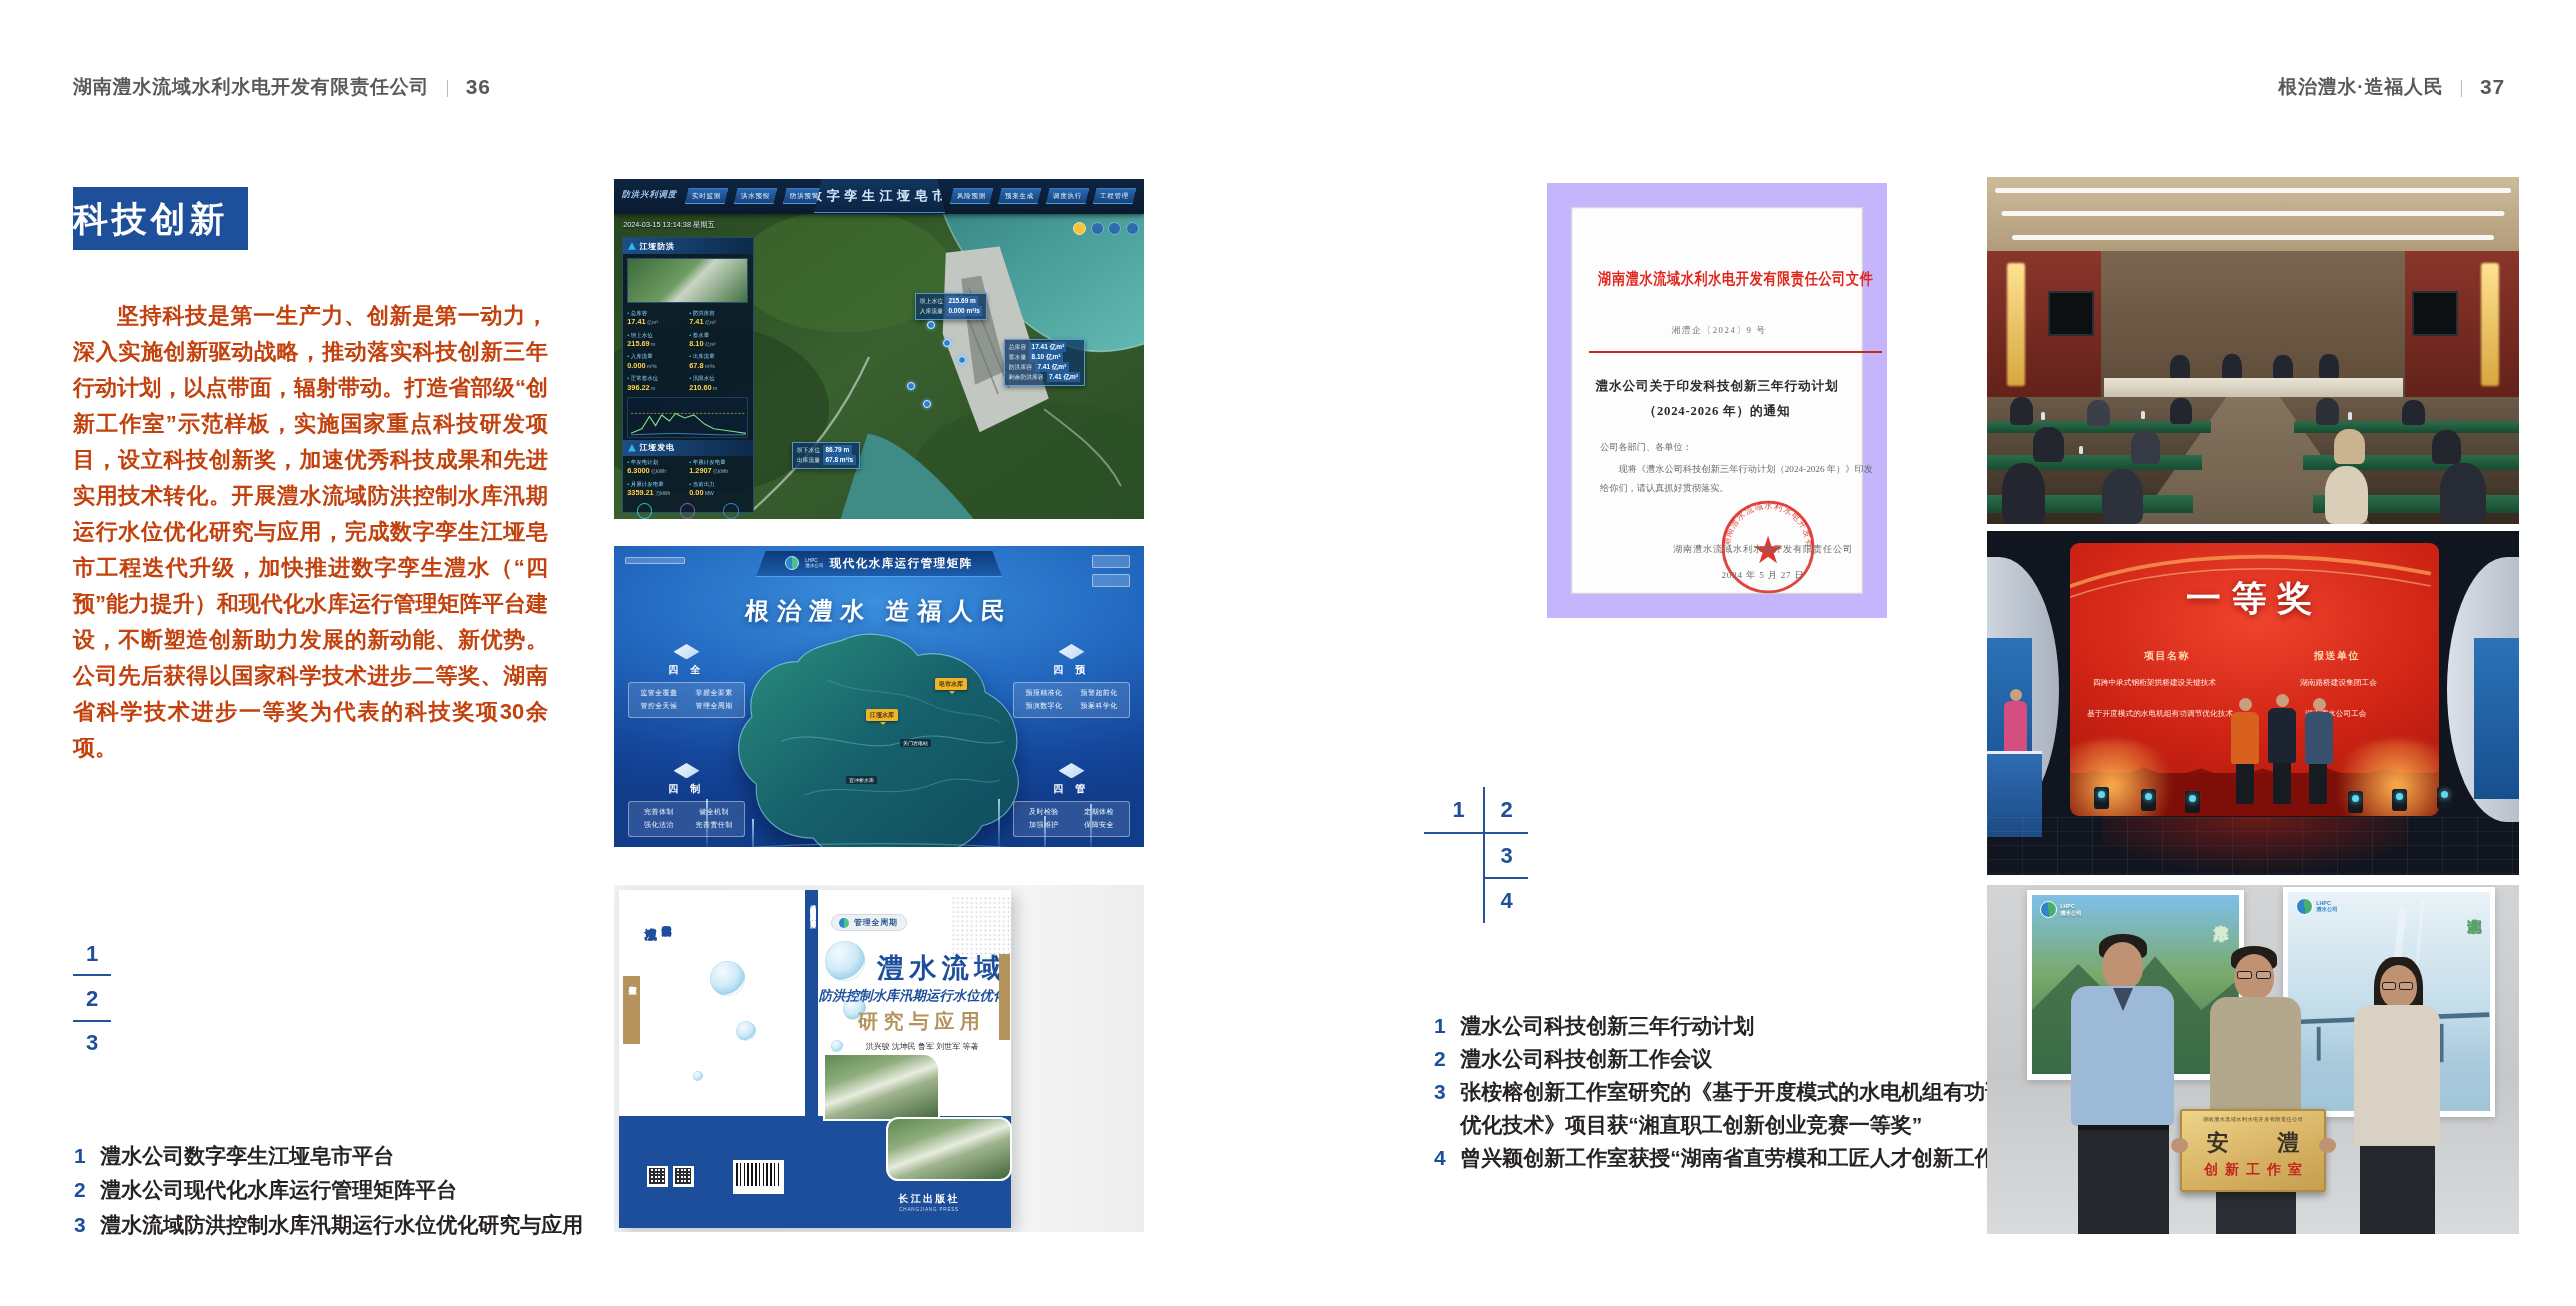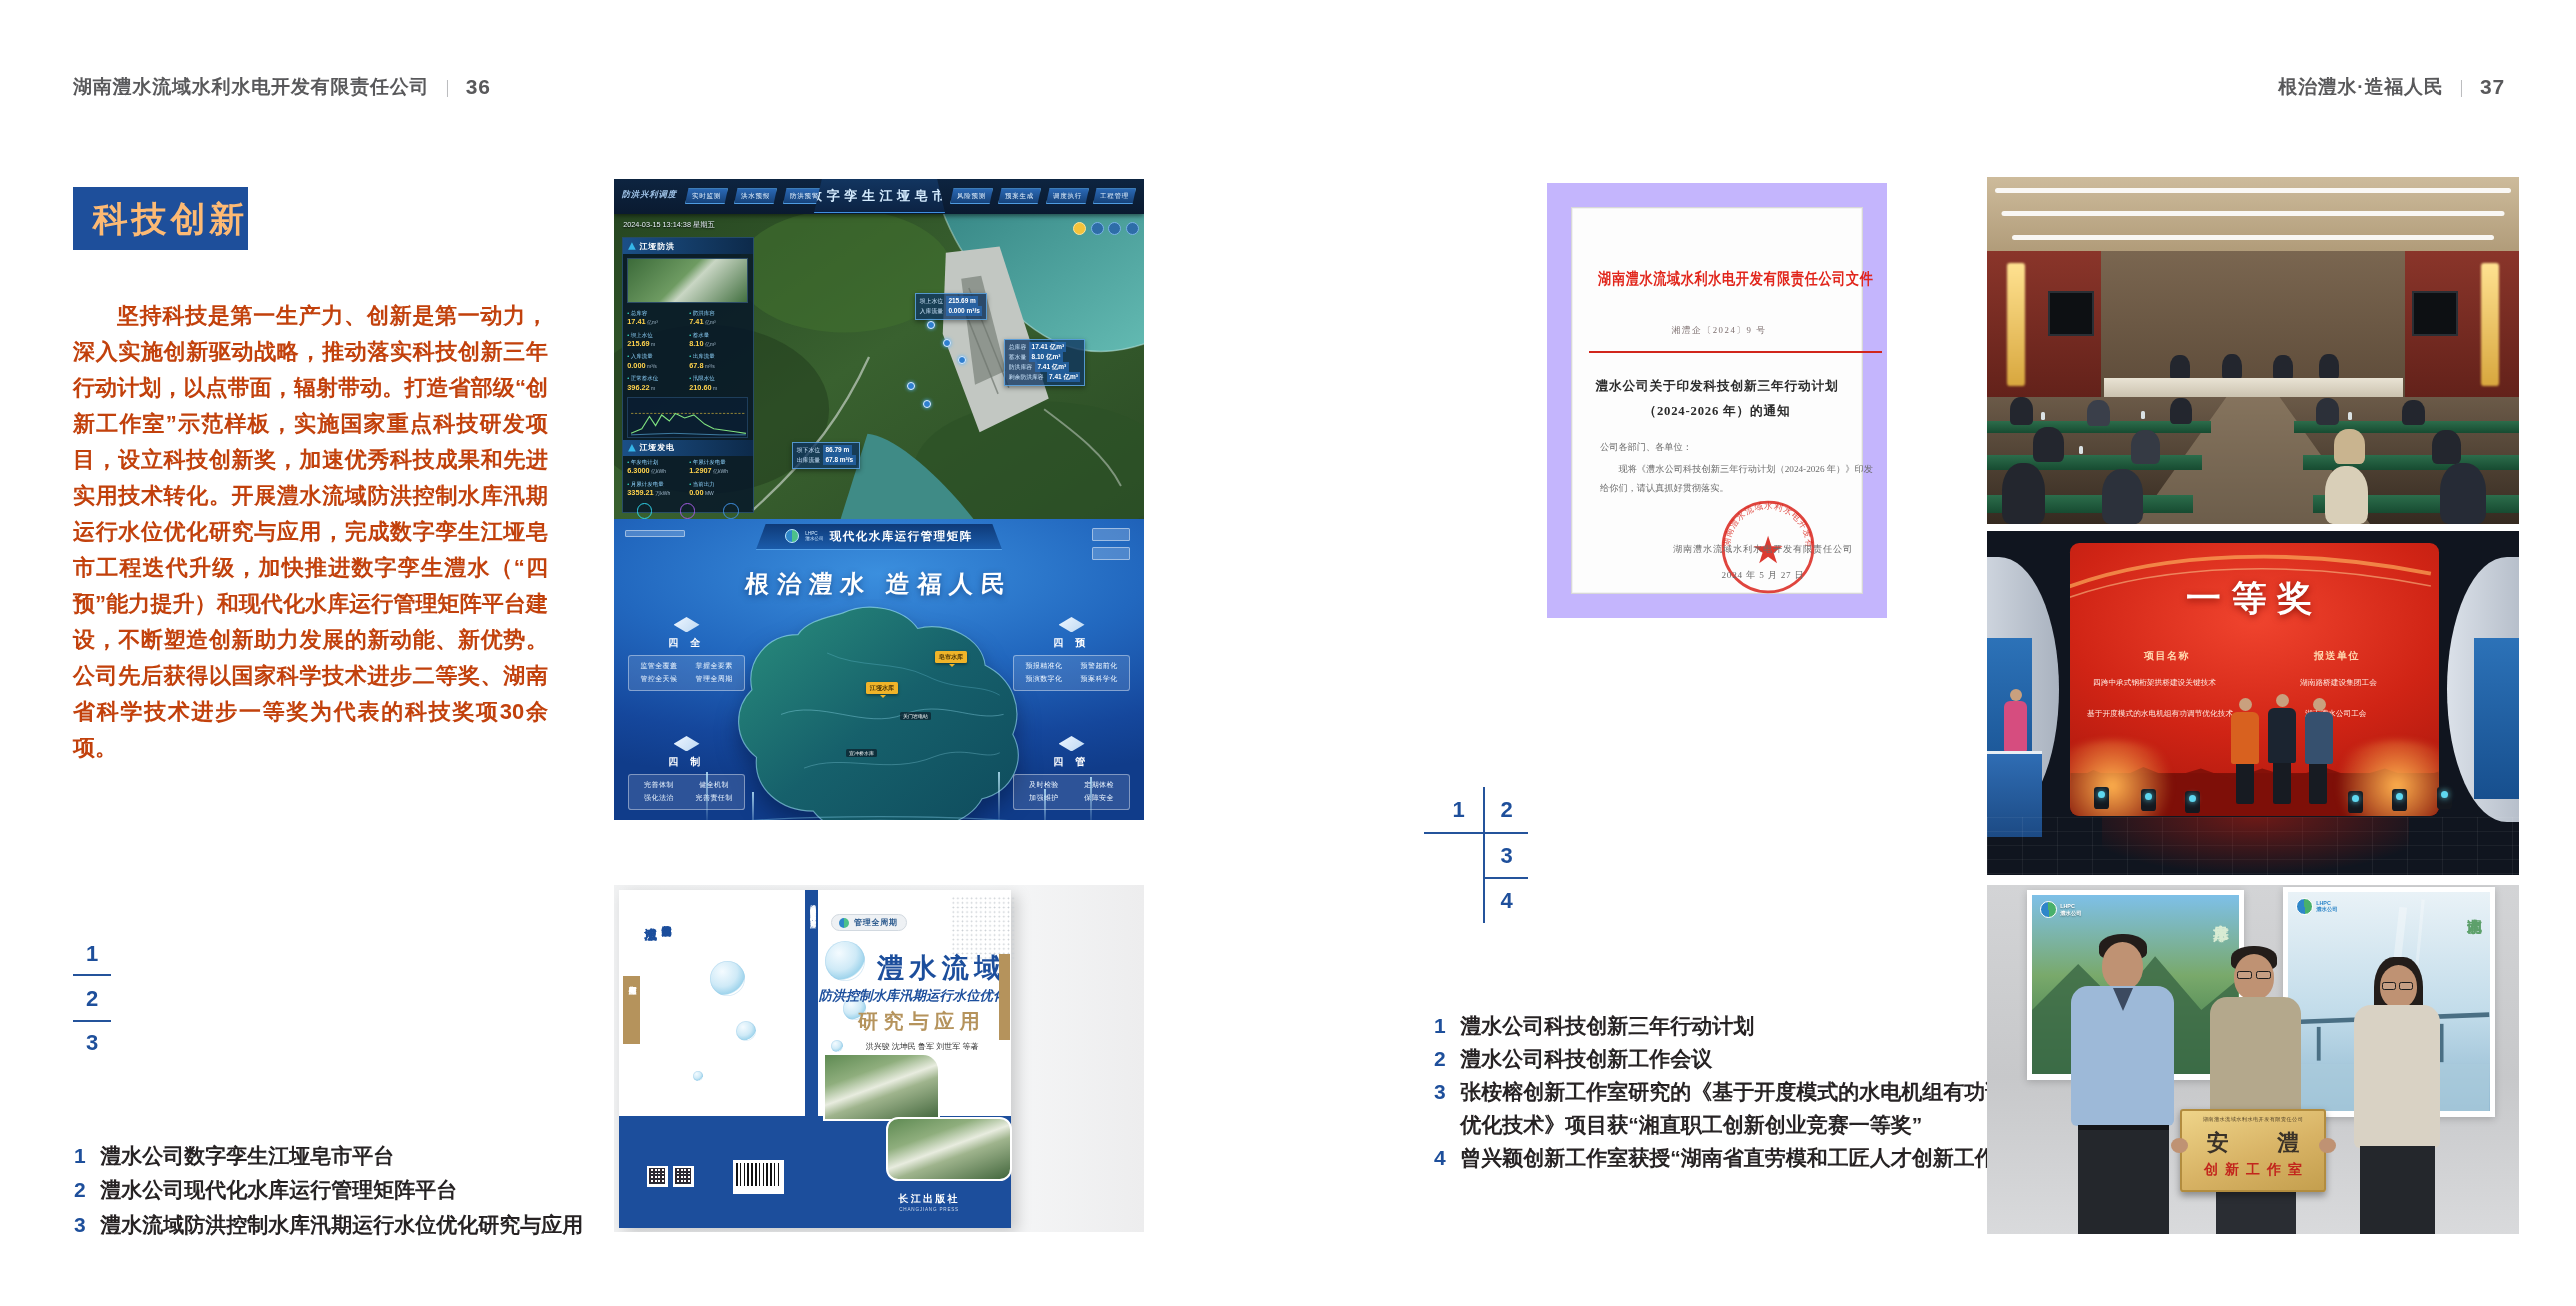--- a/index.html
+++ b/index.html
@@ -5,21 +5,21 @@
 *{margin:0;padding:0;box-sizing:border-box}
 html,body{background:#9a9a9a}
 .spread{position:relative;width:2576px;height:1306px;background:#ffffff;overflow:hidden;
   font-family:"Liberation Sans","DejaVu Sans",sans-serif;color:#272324}
 .abs{position:absolute}
 
 .hdr{display:flex;align-items:center;gap:15.4px;font-size:19px;font-weight:700;color:#59595b;letter-spacing:0.8px}
 .hdr .bar{color:#b4b6b8;font-weight:400;font-size:18.4px;transform:scaleX(.6)}
 .hdr .pg{font-size:21px;color:#59595b}
 
-.sec-title{background:#1e4f9b;color:#fdba74;width:175px;height:63px;line-height:63px;text-align:right;
+.sec-title{background:#1e4f9b;color:#ffffff;width:175px;height:63px;line-height:63px;text-align:left;
   font-size:35px;font-weight:700;letter-spacing:3.8px}
 .para{width:475px;font-size:22px;line-height:36px;font-weight:600;text-align:justify;text-indent:2em;color:#c2410c}
 .idx-num{width:38px;text-align:center;font-size:22px;font-weight:700;color:#1e4f9b}
 .idx-line{background:#24539b;height:1.5px}
 .cap{display:flex;gap:12.3px;font-size:21px;font-weight:700;line-height:33px}
 .cap .n{color:#1e4f9b;min-width:14px}
 .cap .t{color:#272324}
 
 .fig{position:absolute;overflow:hidden}
 
@@ -355,21 +355,21 @@
           <span class="v">67.8 m³/s</span>
         </div>
     </div>
     <div class="dt-dot" style="left:313px;top:142px"></div>
     <div class="dt-dot" style="left:329px;top:160px"></div>
     <div class="dt-dot" style="left:344px;top:177px"></div>
     <div class="dt-dot" style="left:293px;top:203px"></div>
     <div class="dt-dot" style="left:309px;top:221px"></div>
   </div>
 
-  <div class="fig mx" style="left:614px;top:519px;width:530px;height:301px">
+  <div class="fig mx" style="left:614px;top:546px;width:530px;height:301px">
     <div class="mx-chip" style="left:10.7px;top:10.7px;width:60px;height:7px"></div>
     <div class="mx-chip" style="left:478px;top:9.2px;width:38px;height:13px"></div>
     <div class="mx-chip" style="left:478px;top:28px;width:38px;height:13px"></div>
     <div class="mx-head">
       <span class="mx-logo"></span>
       <span class="mx-lg-txt">
         <span>LHPC</span><br><span>澧水公司</span>
       </span>
       <span class="mx-title">现代化水库运行管理矩阵</span>
     </div>

